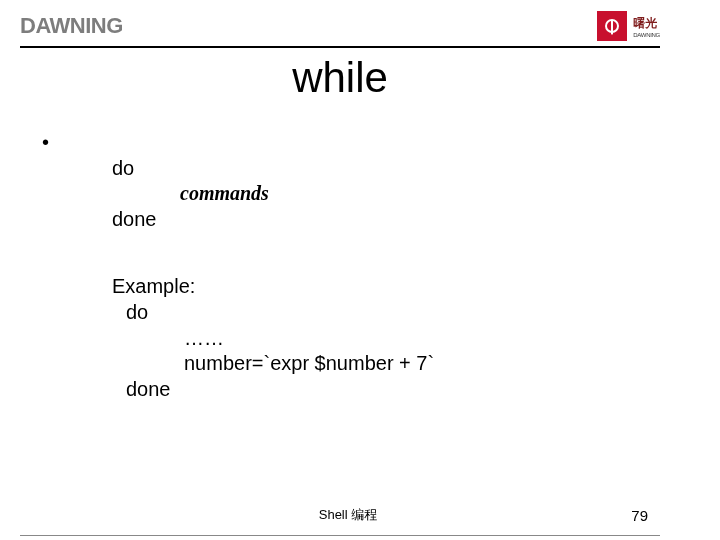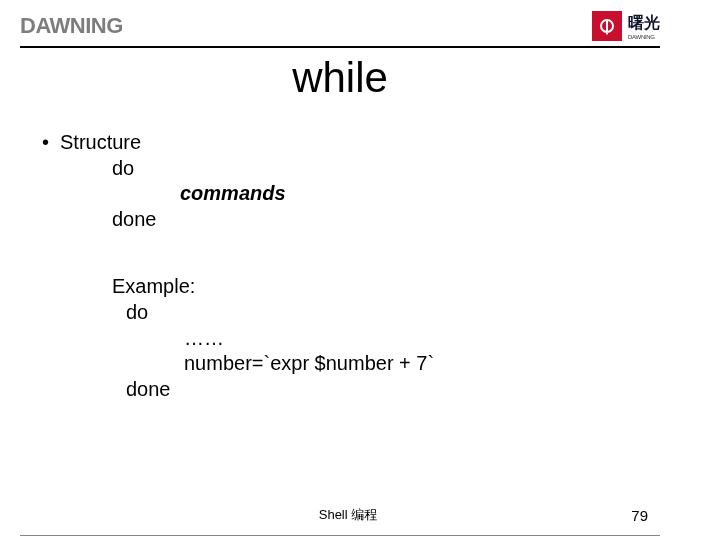--- a/index.html
+++ b/index.html
@@ -4,30 +4,30 @@
 <style>
   * { margin: 0; padding: 0; box-sizing: border-box; }
   html, body { width: 720px; height: 540px; font-family: "Segoe UI", Arial, sans-serif; background: #fff; color: #000; }
   .slide { position: relative; width: 680px; height: 540px; }
   .header { display: flex; align-items: center; justify-content: space-between; padding: 6px 20px 0 20px; height: 46px; }
   .brand-left { font-family: "Arial Black", Arial, sans-serif; font-size: 22px; color: #7d7d7d; letter-spacing: -0.5px; font-weight: 900; }
   .brand-right { display: flex; align-items: center; gap: 6px; }
   .logo-box { width: 30px; height: 30px; background: #c8102e; display: flex; align-items: center; justify-content: center; border-radius: 0; }
   .logo-inner { width: 14px; height: 14px; border: 2px solid #fff; border-radius: 50%; transform: rotate(45deg); position: relative; }
   .logo-inner::after { content: ""; position: absolute; width: 14px; height: 2px; background: #fff; top: 5px; left: -1px; transform: rotate(45deg); }
-  .brand-cn { font-size: 16px; font-weight: bold; color: #0f172a; }
+  .brand-cn { font-size: 12px; font-weight: bold; color: #7f1d1d; }
   .brand-sub { font-size: 6px; color: #333; letter-spacing: -0.3px; }
   .rule { height: 2px; background: #000; margin: 0 20px; }
   .title { text-align: center; font-size: 42px; font-weight: 300; margin-top: 6px; font-family: "Segoe UI Light", "Segoe UI", Arial, sans-serif; }
   .body { padding: 28px 0 0 42px; font-size: 20px; line-height: 1.28; }
   .bullet { display: flex; }
   .dot { width: 18px; flex-shrink: 0; }
   .ind0 { padding-left: 0; }
   .ind1 { padding-left: 70px; }
-  .ind2 { padding-left: 138px; }
+  .ind2 { padding-left: 138px; font-family: Liberation Serif, serif; }
   .it { font-style: italic; font-weight: bold; }
   .example-block { margin-top: 42px; padding-left: 70px; }
   .footer { position: absolute; bottom: 16px; left: 16px; right: 0; display: flex; justify-content: center; font-size: 13px; }
   .pagenum { position: absolute; bottom: 16px; right: 32px; font-size: 15px; }
   .bottom-rule { position: absolute; bottom: 4px; left: 20px; right: 20px; height: 1px; background: #888; }
 </style>
 </head>
 <body>
 
 <div class="slide">
@@ -45,21 +45,20 @@
     </div>
   </div>
 
   <div class="rule"></div>
 
   <div class="title">while</div>
 
   <div class="body">
     <div class="bullet ind0">
       <span class="dot">•</span>
-      <span>Structure</span>
     </div>
     <div class="ind1">do</div>
     <div class="ind2 it">commands</div>
     <div class="ind1">done</div>
 
     <div class="example-block">
       <div>Example:</div>
       <div style="padding-left:14px">do</div>
       <div style="padding-left:72px">……</div>
       <div style="padding-left:72px">number=`expr $number + 7`</div>

